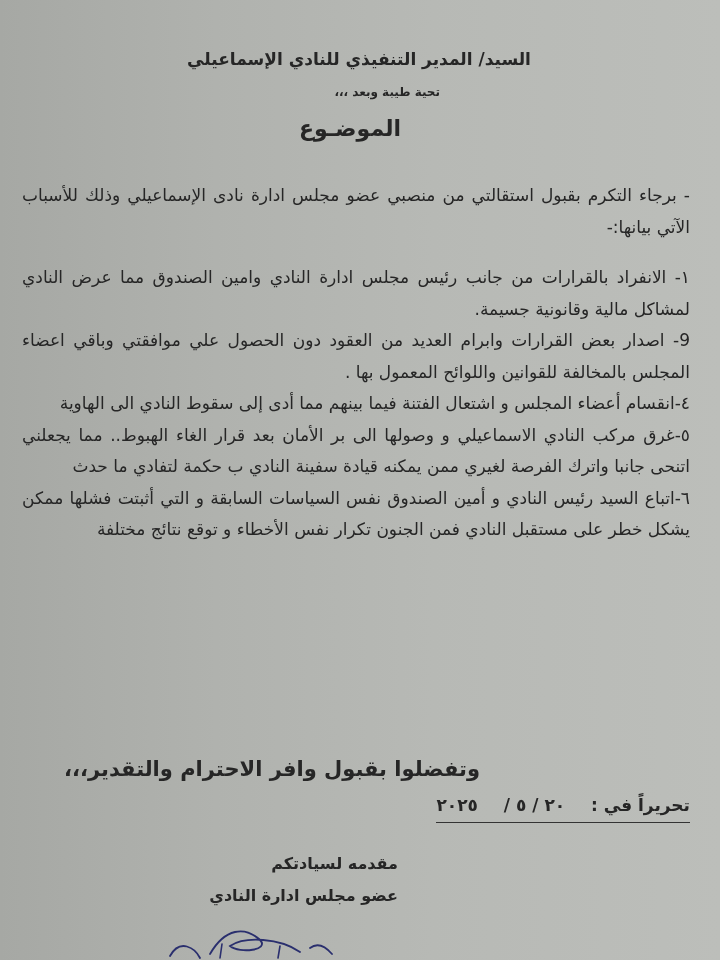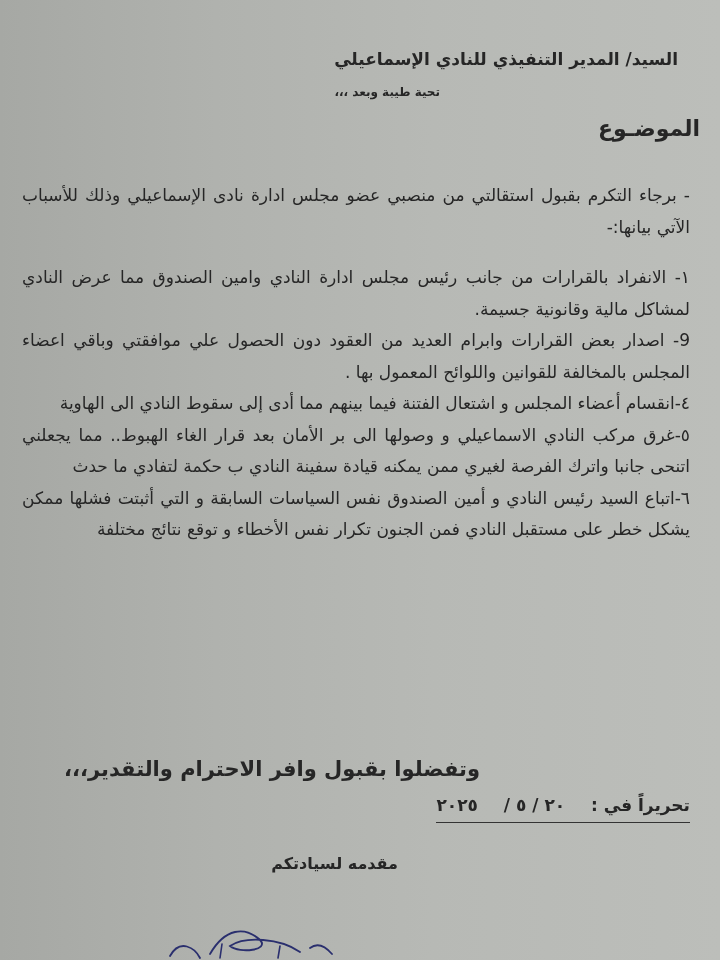--- a/index.html
+++ b/index.html
@@ -28,30 +28,32 @@
       font-size: 17.5px;
       line-height: 34px;
       white-space: nowrap;
       text-align: right;
       color: #262626;
     }
     .addressee {
       top: 42px;
       right: 42px;
       font-size: 17px;
+      text-align: center;
     }
     .greeting {
       top: 75px;
       right: 280px;
       font-size: 12px;
     }
     .subject {
       top: 112px;
       right: 0;
       left: 0;
+      text-align: center;
       font-size: 22px;
       text-decoration: underline;
       text-underline-offset: 6px;
       padding-right: 0;
       padding-left: 0;
     }
     .subject span {
       display: inline-block;
       margin-right: 20px;
     }
@@ -137,20 +139,21 @@
     <span>٢٠</span>
     <span> / </span>
     <span>٥</span>
     <span> /</span>
     <span class="gap"></span>
     <span>٢٠٢٥</span>
   </div>
 
   <div class="sig-block">
     <span class="sig-line">مقدمه لسيادتكم</span>
+    <span class="sig-line">عضو مجلس ادارة النادي</span>
   </div>
 
   <svg class="signature" viewBox="0 0 200 42">
     <path d="M20 38 C30 20, 45 30, 50 40 M60 36 C75 10, 95 8, 110 22 C120 32, 90 36, 80 28 C95 18, 130 20, 150 34 M160 30 C168 24, 175 28, 182 36" fill="none" stroke="#2a2f6e" stroke-width="1.8" stroke-linecap="round"></path>
     <path d="M70 40 L72 26 M128 40 L130 28" fill="none" stroke="#2a2f6e" stroke-width="1.6" stroke-linecap="round"></path>
   </svg>
 
 </div>
 
 </body></html>

